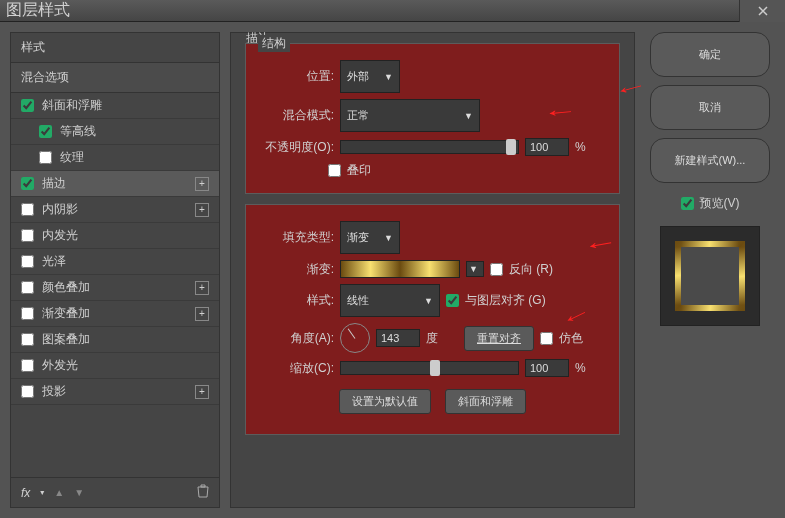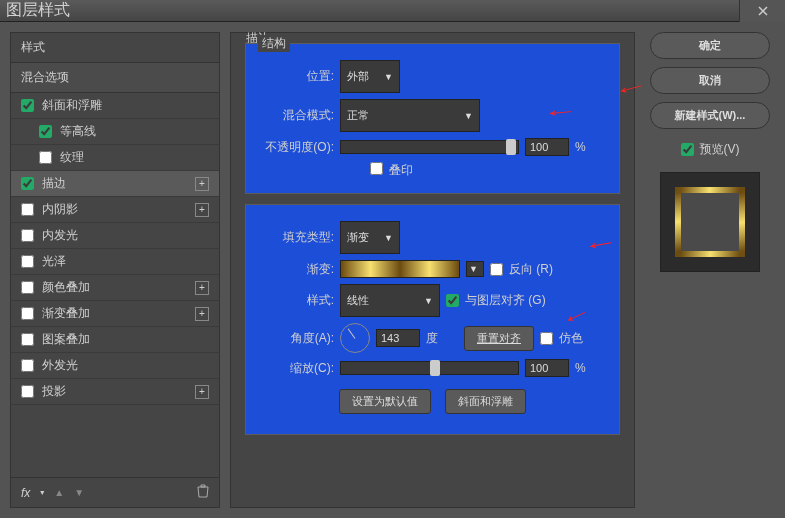--- a/index.html
+++ b/index.html
@@ -16,40 +16,40 @@
   .left-item.child { padding-left: 28px; }
   .left-item.selected { background: #5a5a5a; }
   .left-item input[type=checkbox] { margin-right: 8px; }
   .left-item .plus { margin-left: auto; width: 14px; height: 14px; border: 1px solid #888; display: flex; align-items: center; justify-content: center; font-size: 10px; }
   .left-footer { margin-top: auto; padding: 6px 10px; display: flex; align-items: center; gap: 10px; border-top: 1px solid #333; }
   .fx-label { font-style: italic; }
   .arrow { font-size: 10px; color: #888; }
   .trash { margin-left: auto; }
   .center { flex: 1; background: #535353; position: relative; }
   .center-wrap { border: 1px solid #333; padding: 10px 14px; background: #454545; height: 100%; overflow: hidden; }
-  .group { border: 1px solid #5c5c5c; padding: 10px 14px 14px; margin-bottom: 10px; position: relative; background: #1d4ed8; }
+  .group { border: 1px solid #5c5c5c; padding: 10px 14px 14px; margin-bottom: 10px; position: relative; background: #7f1d1d; }
   .group-title { position: absolute; top: -9px; left: 12px; background: #454545; padding: 0 4px; font-size: 12px; }
   .row { display: flex; align-items: center; margin: 6px 0; gap: 6px; }
   .row .label { width: 74px; text-align: right; }
   .slider { position: relative; height: 14px; background: #3a3a3a; border: 1px solid #222; flex: 1; }
   .slider .thumb { position: absolute; top: -2px; width: 10px; height: 16px; background: #ccc; border-radius: 2px; }
   .num-input { width: 44px; background: #3a3a3a; border: 1px solid #222; color: #ddd; padding: 2px 4px; text-align: left; font-size: 11px; }
   .unit { width: 30px; }
   .select { background: #3a3a3a; border: 1px solid #222; color: #ddd; padding: 8px 6px; font-size: 11px; display: flex; align-items: center; justify-content: space-between; gap: 8px; }
   .select .chev { font-size: 9px; }
   .wide { width: 140px; }
   .narrow { width: 60px; }
-  .checkbox-row { display: flex; align-items: flex-start; gap: 6px; margin-left: 110px; }
+  .checkbox-row { display: flex; align-items: center; gap: 6px; margin-left: 68px; }
   input[type=checkbox] { width: 13px; height: 13px; accent-color: #2a6; }
   .gradient-sw { width: 120px; height: 18px; background: linear-gradient(90deg,#6b4b10,#f8e070,#6b4b10,#f8e070,#6b4b10); border: 1px solid #222; }
   .angle-dial { width: 30px; height: 30px; border: 1px solid #888; border-radius: 50%; position: relative; }
   .angle-dial::after { content: ''; position: absolute; top: 50%; left: 50%; width: 12px; height: 1px; background: #ccc; transform-origin: left center; transform: rotate(-125deg); }
   .btn { background: #5a5a5a; border: 1px solid #333; color: #ddd; padding: 4px 12px; font-size: 11px; border-radius: 12px; cursor: pointer; }
   .right { width: 130px; display: flex; flex-direction: column; gap: 8px; align-items: center; }
-  .right .btn { width: 120px; text-align: center; border-radius: 14px; padding: 5px 0; font-weight: bold; }
+  .right .btn { width: 120px; text-align: center; border-radius: 14px; padding: 14px 0; }
   .preview-chk { display: flex; align-items: center; gap: 6px; margin-top: 4px; }
   .preview-box { width: 100px; height: 100px; background: #2b2b2b; border: 1px solid #222; display: flex; align-items: center; justify-content: center; margin-top: 6px; }
   .preview-inner { width: 70px; height: 70px; border: 6px solid; border-image: linear-gradient(135deg,#6b4b10,#f8e070,#6b4b10,#f8e070,#6b4b10) 1; background: #4a4a4a; }
   .red-arrow { position: absolute; color: #ff2020; font-size: 20px; font-weight: bold; pointer-events: none; }
   .ra1 { top: 42px; left: 390px; transform: rotate(-15deg) scaleX(1.8); }
   .ra2 { top: 66px; left: 320px; transform: rotate(-5deg) scaleX(1.8); }
   .ra3 { top: 198px; left: 360px; transform: rotate(-10deg) scaleX(1.8); }
   .ra4 { top: 270px; left: 335px; transform: rotate(-25deg) scaleX(1.6); }
 </style>
 </head>

